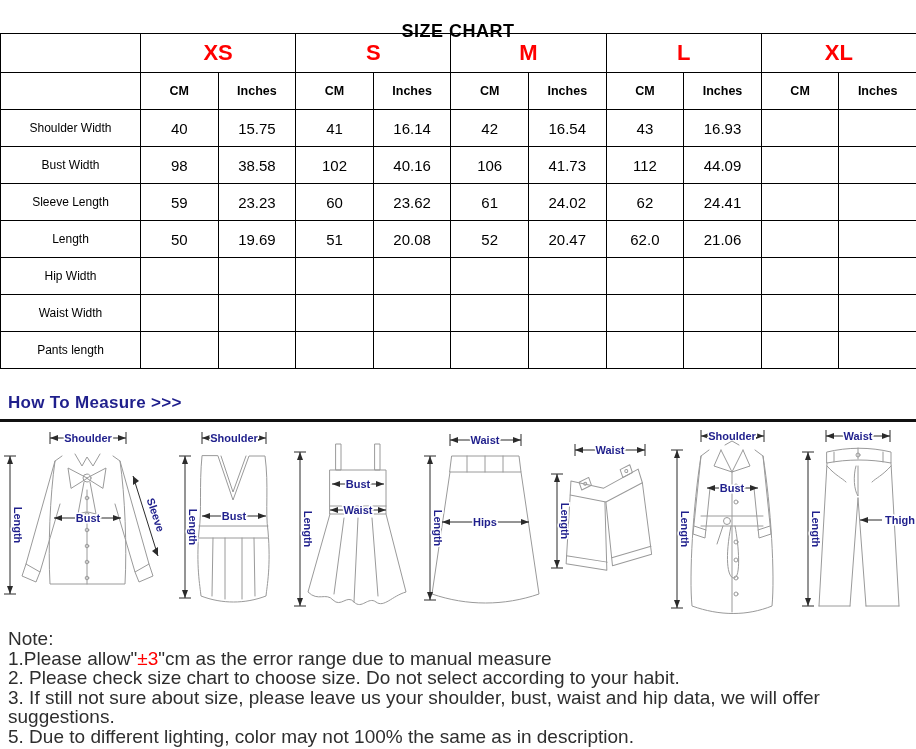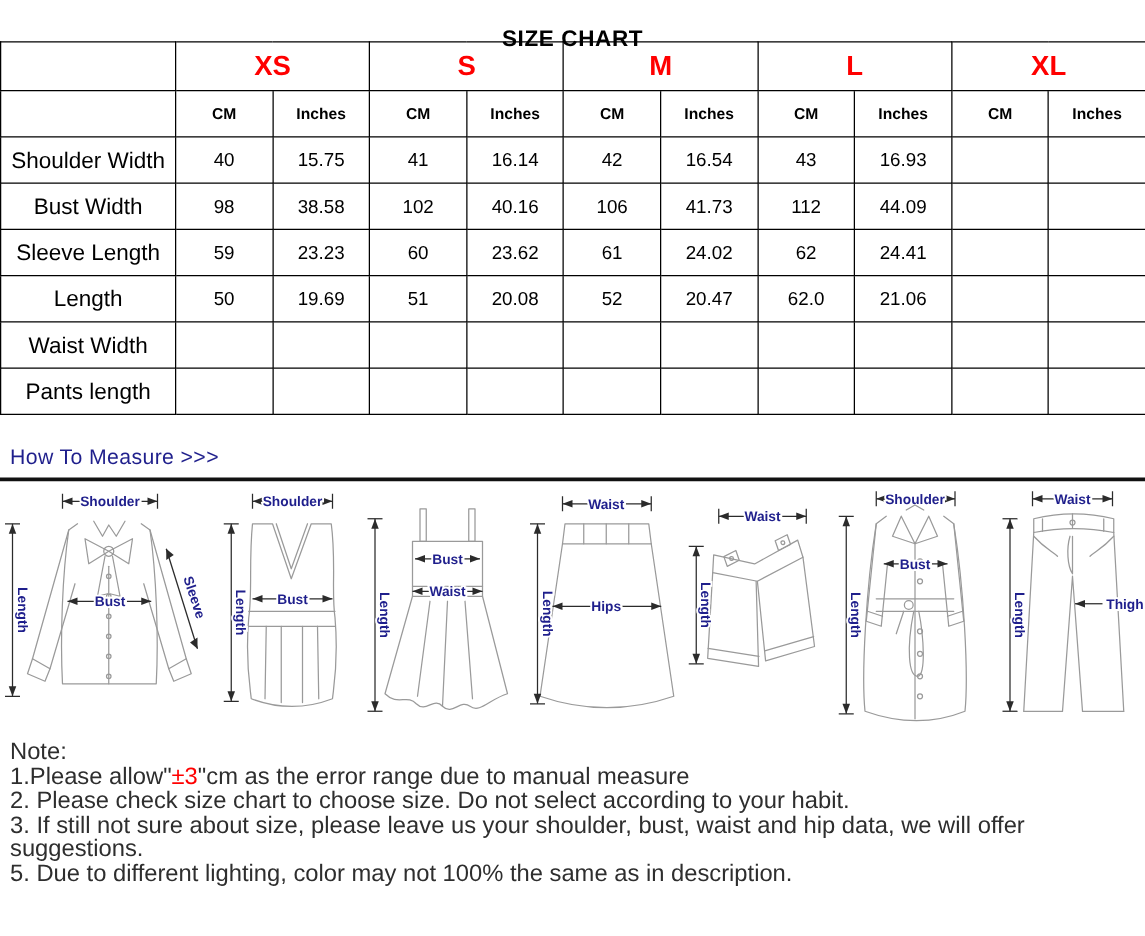--- a/index.html
+++ b/index.html
@@ -12,27 +12,27 @@
   .page-title {
     text-align: center; font-size: 18px; font-weight: bold;
     padding-top: 21px; height: 33px; letter-spacing: .5px;
   }
   table.size-table { width: 916px; border-collapse: collapse; table-layout: fixed; border-radius: 16px; }
   table.size-table col.c-label { width: 140px; }
   table.size-table col.c-val { width: 77.6px; }
   table.size-table td { border: 1px solid #000; text-align: center; vertical-align: middle; background:#fff; }
   td.size-hdr { height: 39px; font-size: 22px; font-weight: bold; color: var(--accent-red, #f00); }
   td.unit-hdr { height: 37px; font-size: 12.5px; font-weight: bold; }
-  td.row-label { font-size: 18px; }
+  td.row-label { font-size: 12px; }
   td.val-cell { height: 37px; font-size: 15px; }
   td.shade { background: var(--shade, #d6dce4); }
 
   .measure-title {
     margin-top: 24px; padding-left: 8px;
-    font-size: 17px; font-weight: normal; color: var(--navy, #1f1f8c);
+    font-size: 17px; font-weight: bold; color: var(--navy, #1f1f8c);
     height: 24px; letter-spacing: .3px;
   }
   .measure-divider { border: none; border-top: 3px solid #111; margin-top: 2px; }
 
   .diagrams { display: flex; width: 828px; align-items: flex-start; margin-top: 4px; }
   .diagrams svg { display: block; flex: 0 0 auto; }
   .garment { stroke: #9a9a9a; fill: none; stroke-width: 1; stroke-linejoin: round; stroke-linecap: round; }
   .dim { stroke: #2b2b2b; stroke-width: 1; fill: none; }
   .dim-head { fill: #2b2b2b; stroke: none; }
   .dimlabel {
@@ -130,20 +130,33 @@
       <tr>
         <td class="row-label">Length</td>
         <td class="val-cell shade">50</td>
         <td class="val-cell shade">19.69</td>
         <td class="val-cell">51</td>
         <td class="val-cell">20.08</td>
         <td class="val-cell shade">52</td>
         <td class="val-cell shade">20.47</td>
         <td class="val-cell">62.0</td>
         <td class="val-cell">21.06</td>
+        <td class="val-cell shade"></td>
+        <td class="val-cell shade"></td>
+      </tr>
+      <tr>
+        <td class="row-label">Hip Width</td>
+        <td class="val-cell shade"></td>
+        <td class="val-cell shade"></td>
+        <td class="val-cell"></td>
+        <td class="val-cell"></td>
+        <td class="val-cell shade"></td>
+        <td class="val-cell shade"></td>
+        <td class="val-cell"></td>
+        <td class="val-cell"></td>
         <td class="val-cell shade"></td>
         <td class="val-cell shade"></td>
       </tr>
       <tr>
         <td class="row-label">Waist Width</td>
         <td class="val-cell shade"></td>
         <td class="val-cell shade"></td>
         <td class="val-cell"></td>
         <td class="val-cell"></td>
         <td class="val-cell shade"></td>

